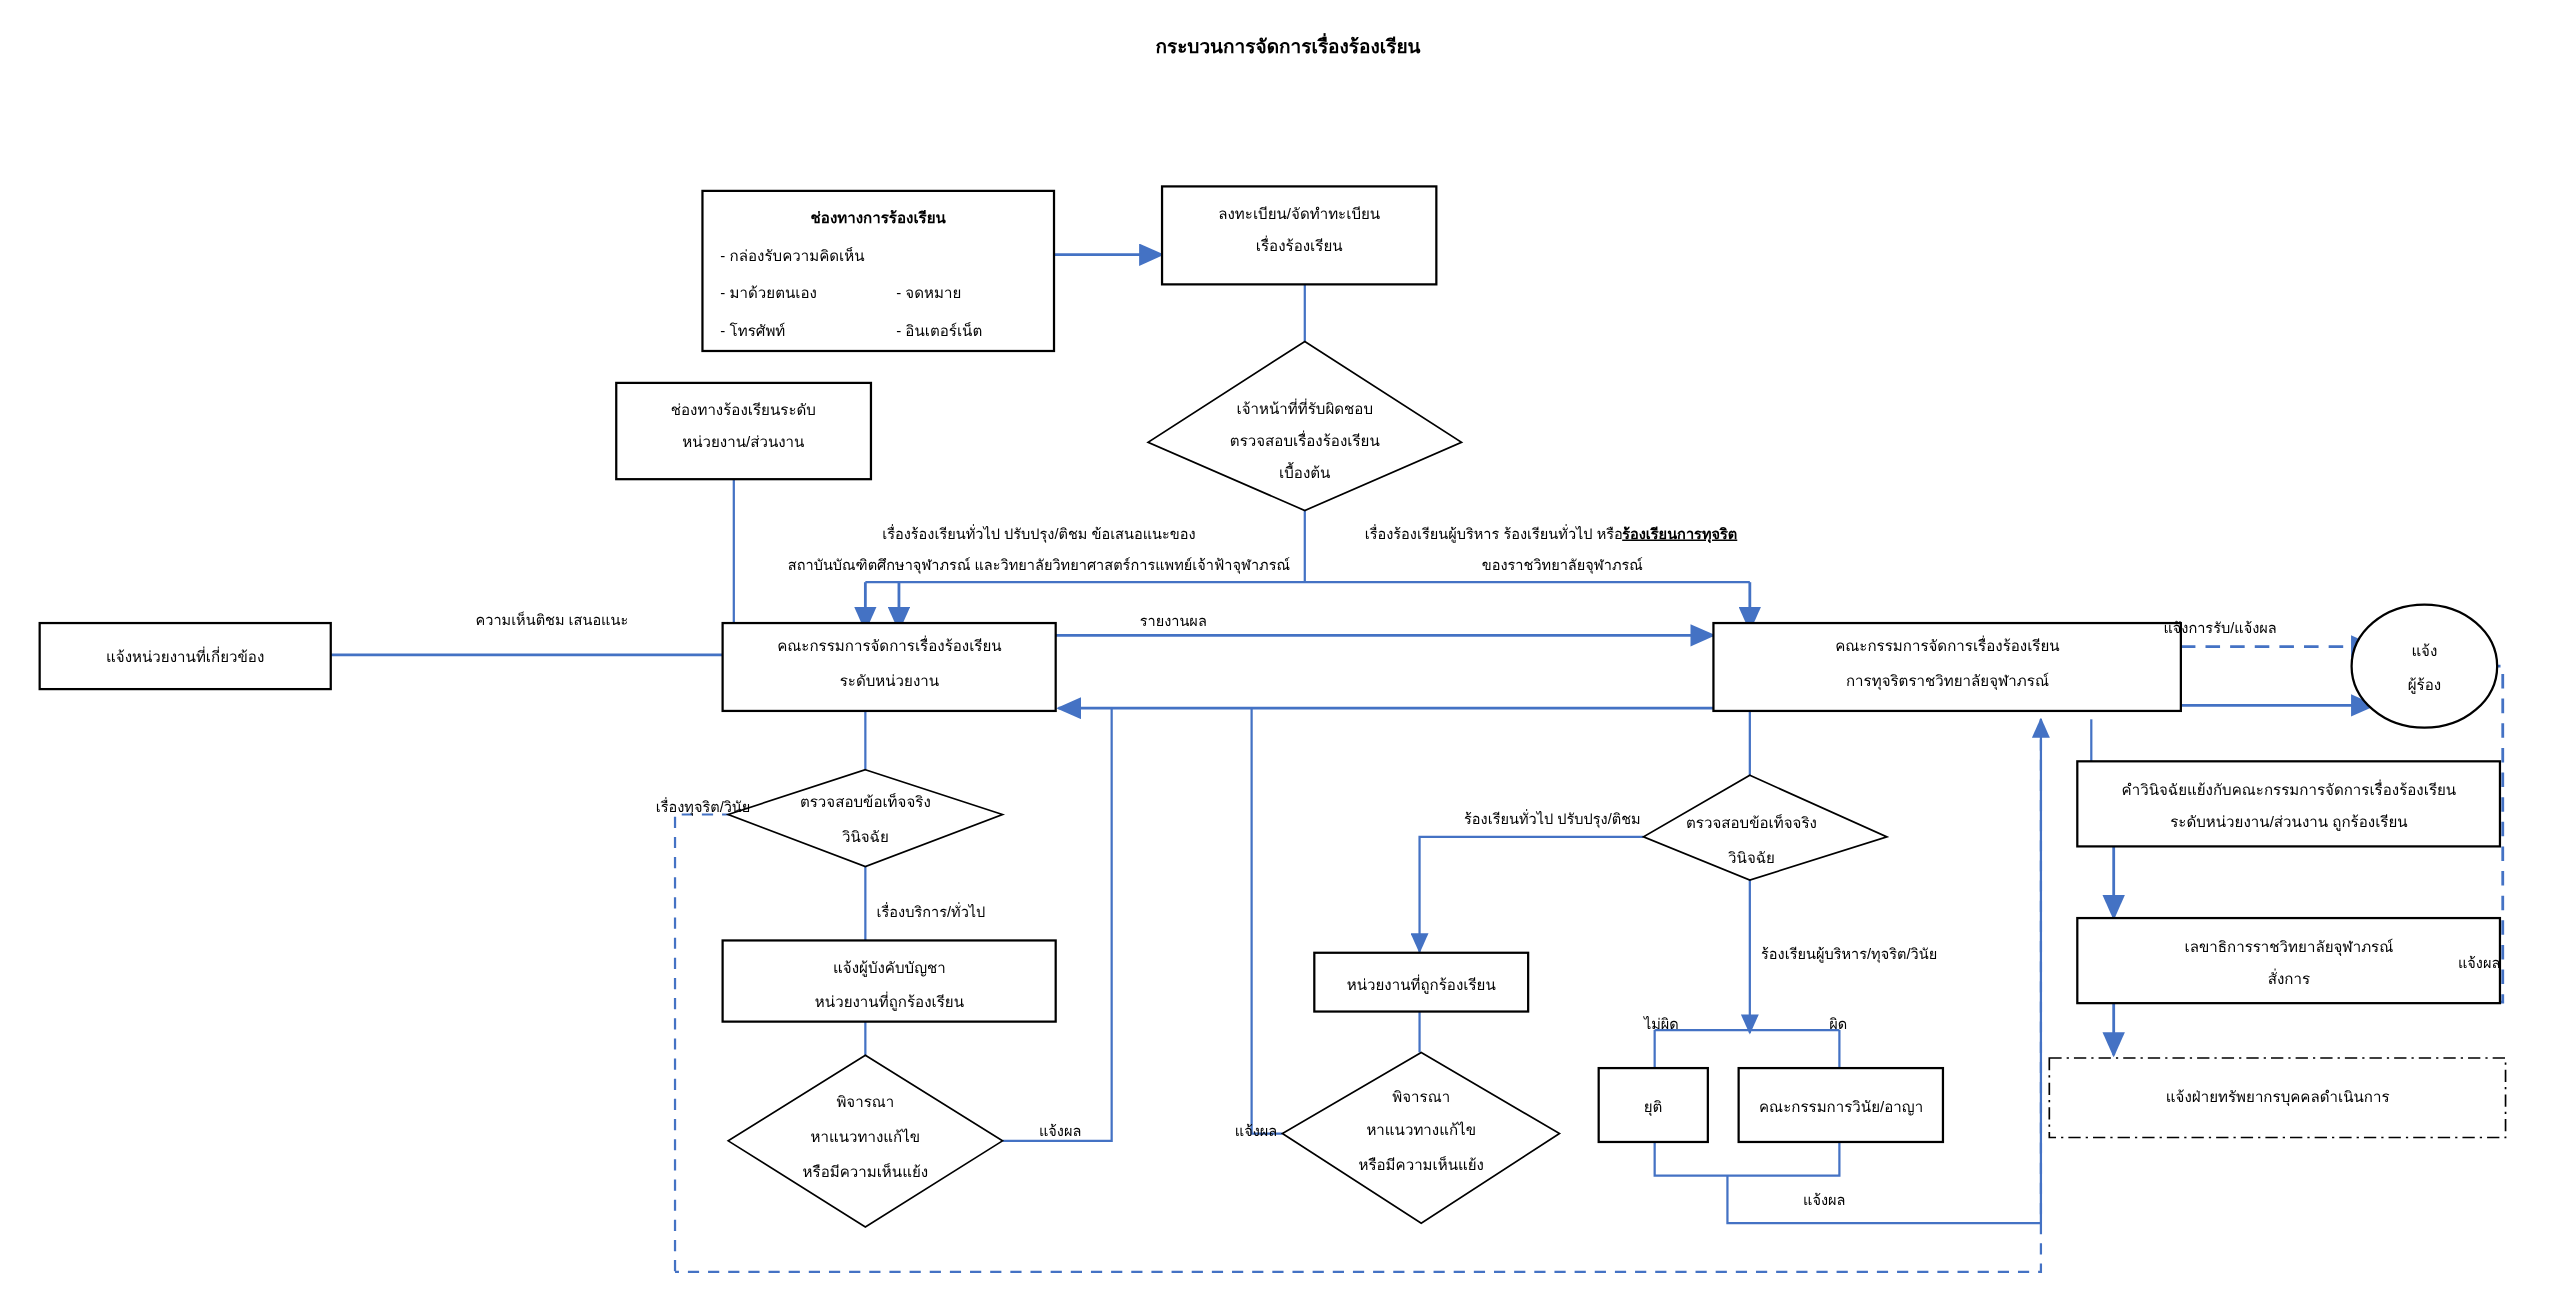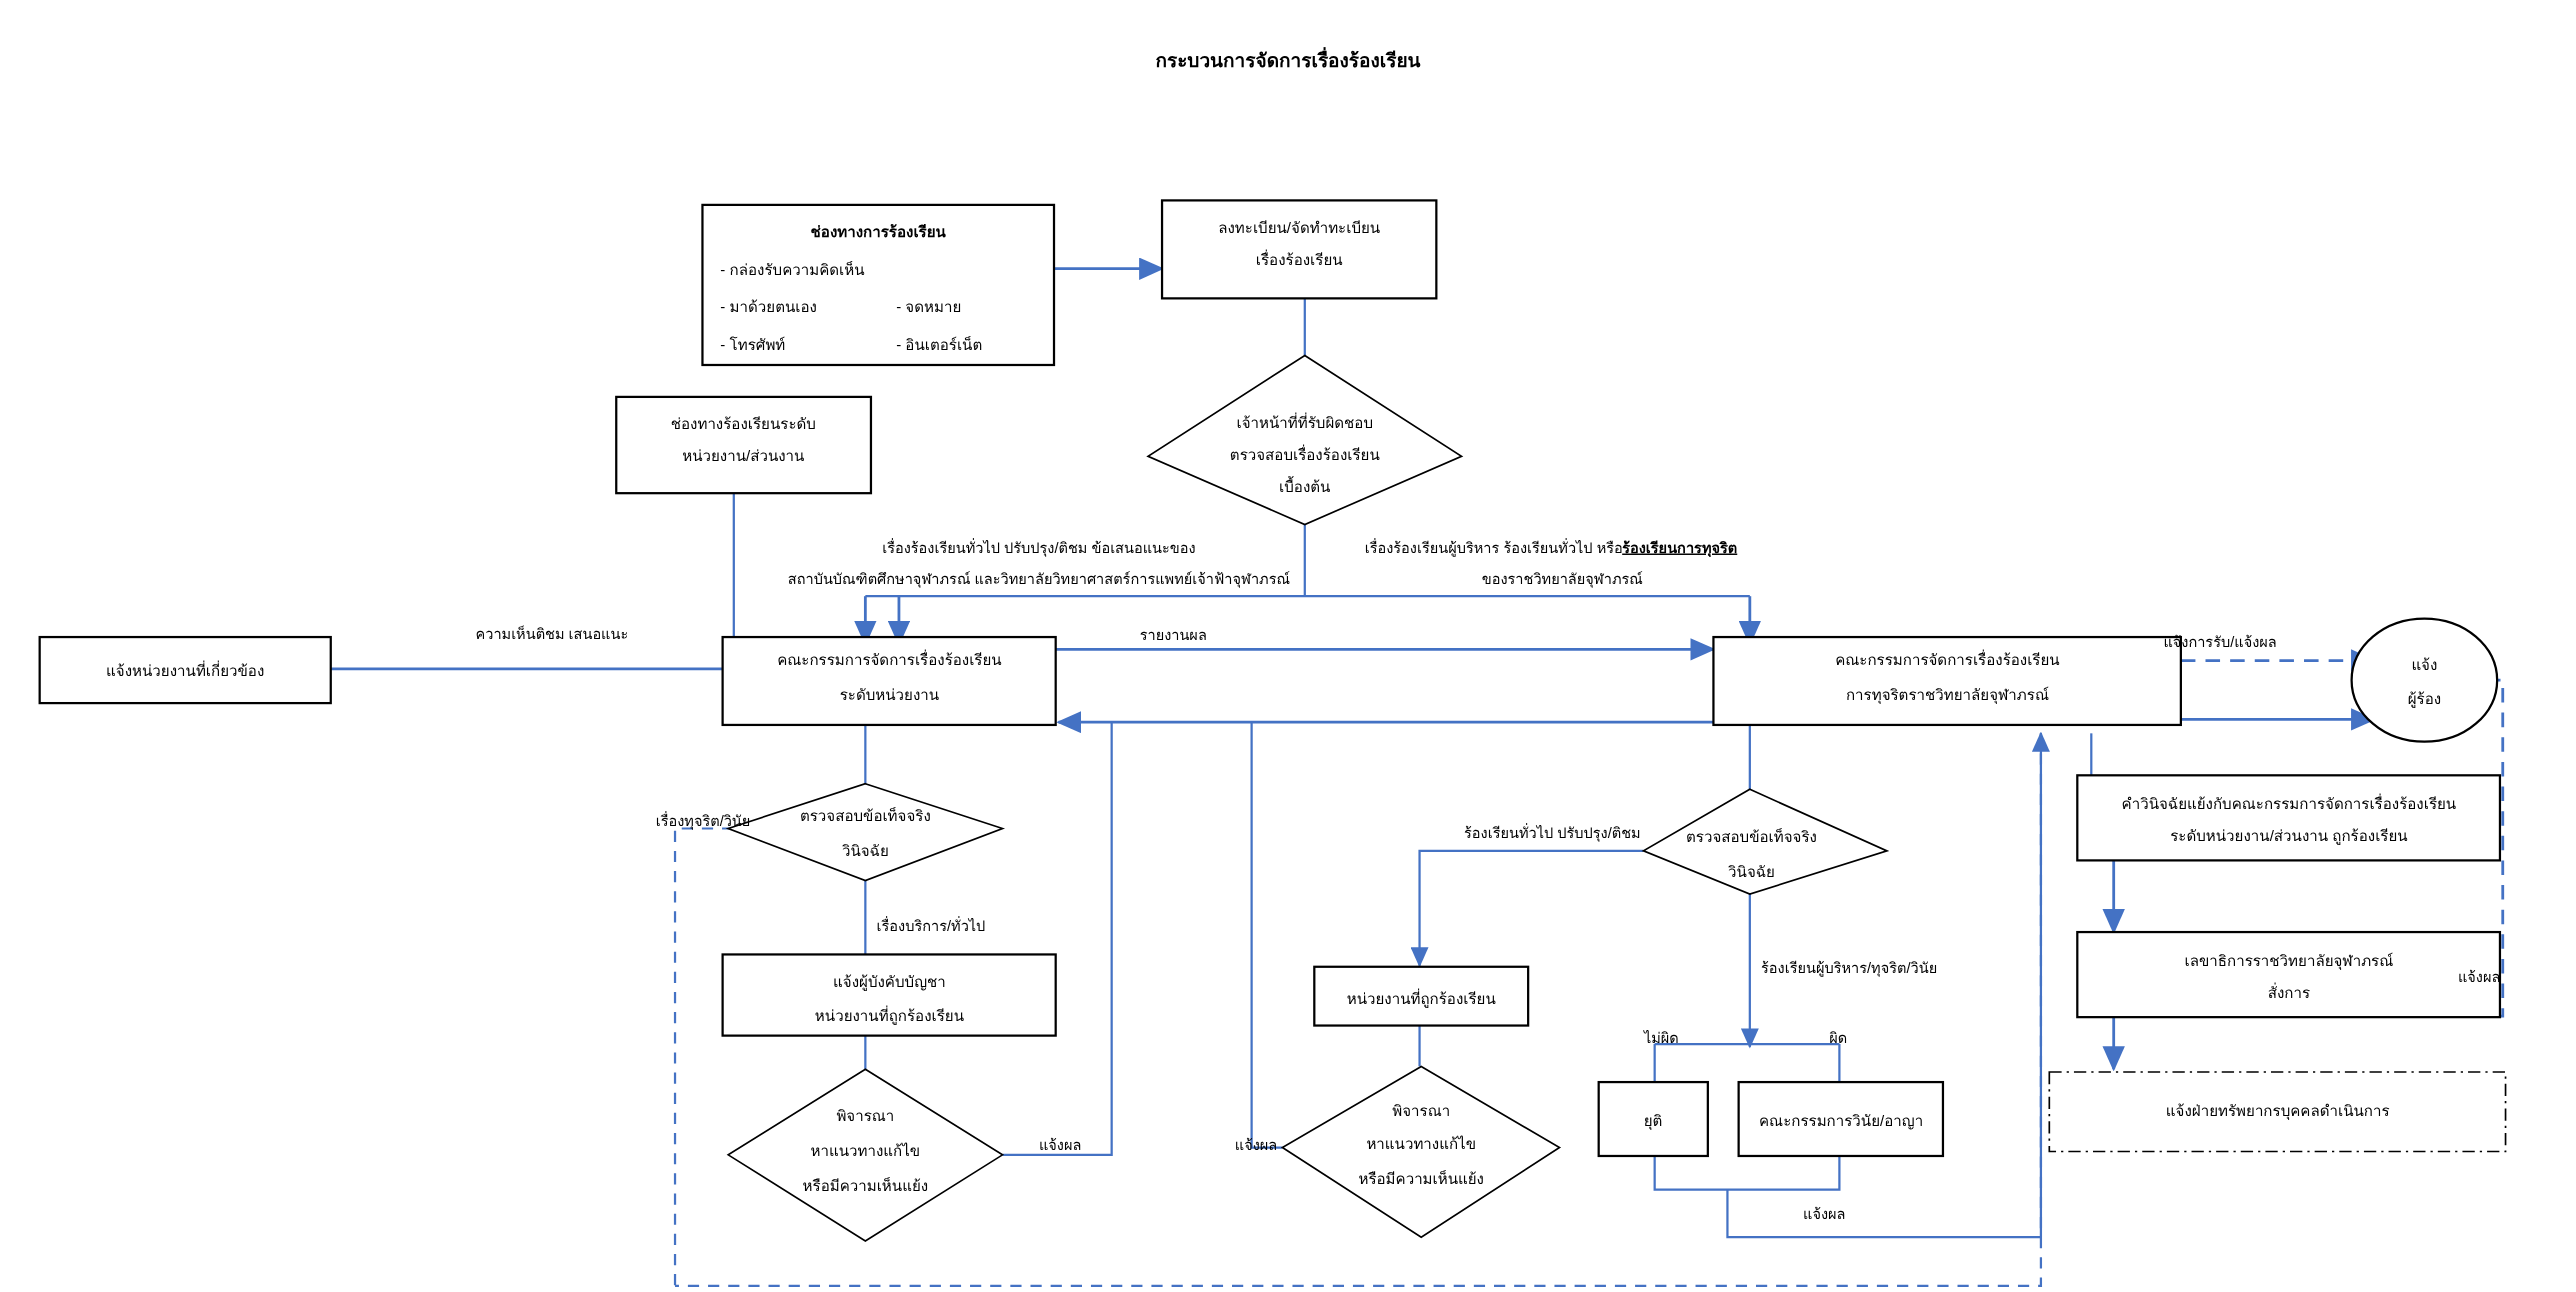--- a/index.html
+++ b/index.html
@@ -1,21 +1,21 @@
 <!DOCTYPE html>
 <html style="font-size:9px"><head>
 <meta charset="utf-8">
 <title>กระบวนการจัดการเรื่องร้องเรียน</title>
 <style>
   html,body{margin:0;padding:0;background:#ffffff;}
   body{
     font-family:"Liberation Sans","DejaVu Sans",sans-serif;
     width:2576px;height:1292px;position:relative;overflow:hidden;
   }
-  #stage{position:absolute;left:0;top:14px;width:2576px;height:1138px;}
+  #stage{position:absolute;left:0;top:0;width:2576px;height:1138px;}
   svg{display:block;width:2576px;height:1292px;}
   .node-rect{fill:#ffffff;stroke:#000000;stroke-width:4;}
   .node-diamond{fill:#ffffff;stroke:#000000;stroke-width:3;}
   .node-ellipse{fill:#ffffff;stroke:#000000;stroke-width:4;}
   .node-dashdot{fill:#ffffff;stroke:#000000;stroke-width:3;stroke-dasharray:22 9 4 9;}
   .flow{stroke:#4472c4;stroke-width:5;fill:none;}
   .flow-thin{stroke:#4472c4;stroke-width:4;fill:none;}
   .flow-dash{stroke:#4472c4;stroke-width:5;fill:none;stroke-dasharray:26 18;}
   .flow-dash-thin{stroke:#4472c4;stroke-width:4;fill:none;stroke-dasharray:20 16;}
   .txt{font-family:"Liberation Sans","DejaVu Sans",sans-serif;fill:#000000;font-size:27px;}

